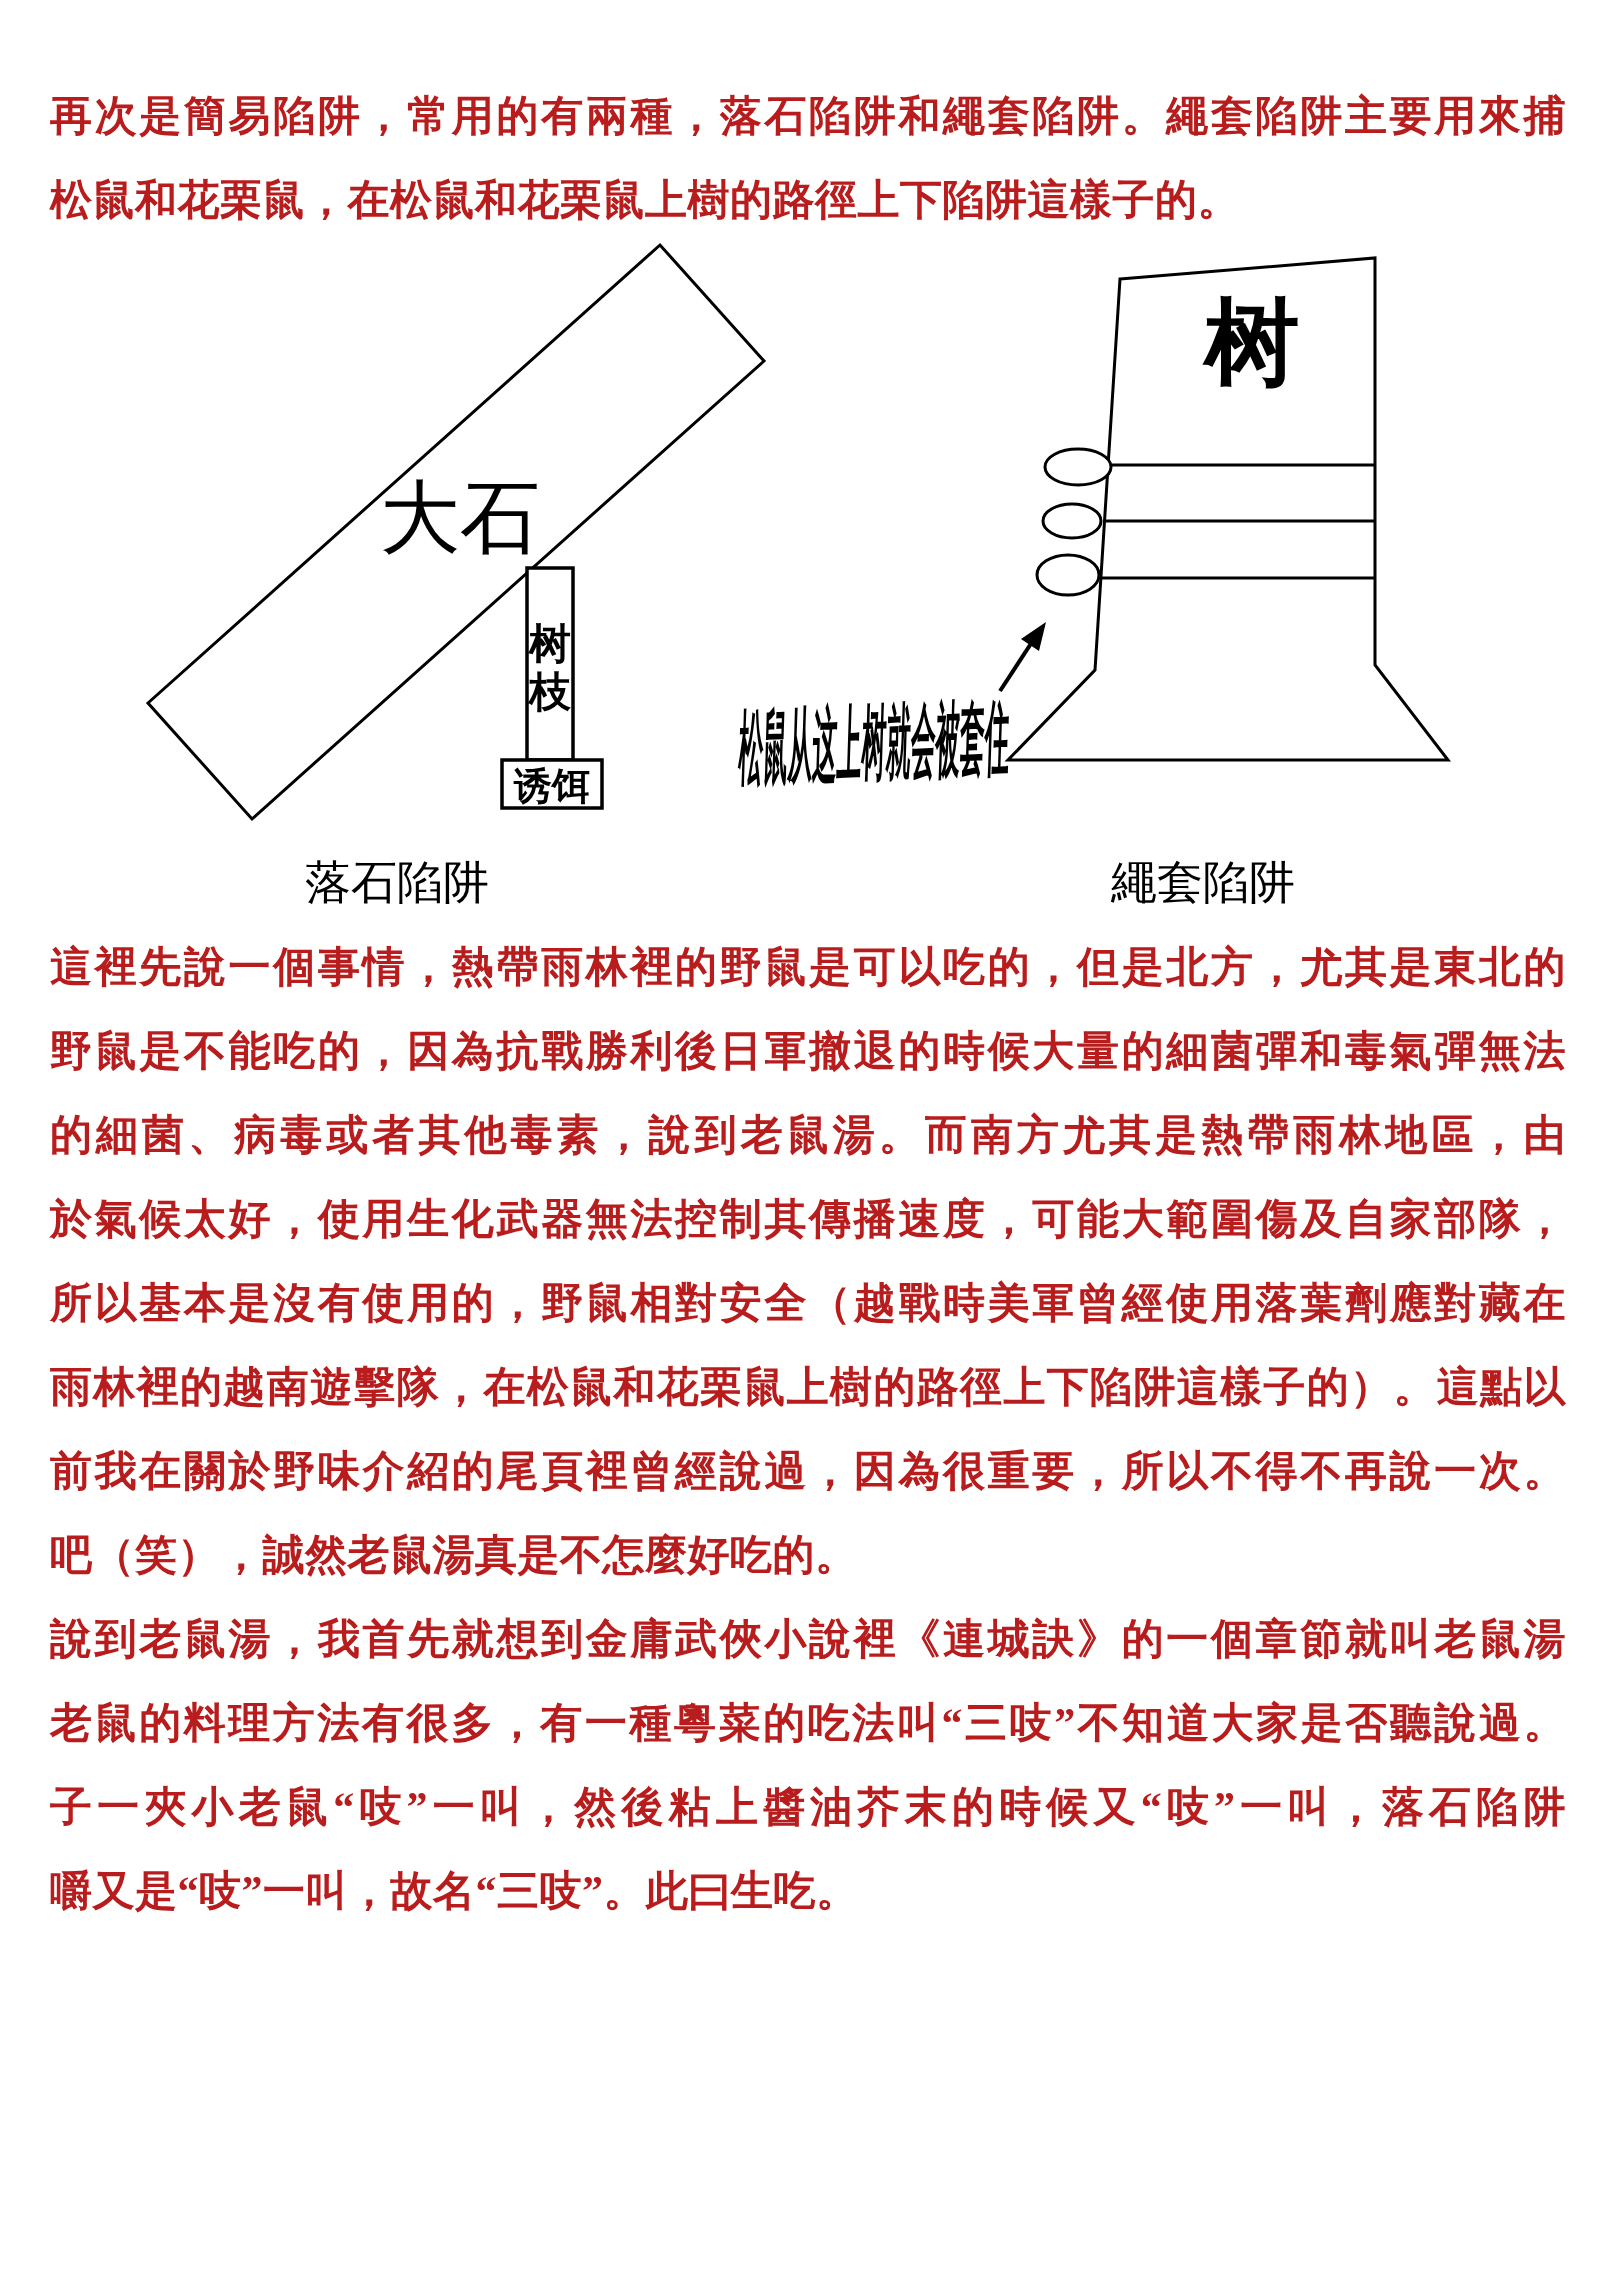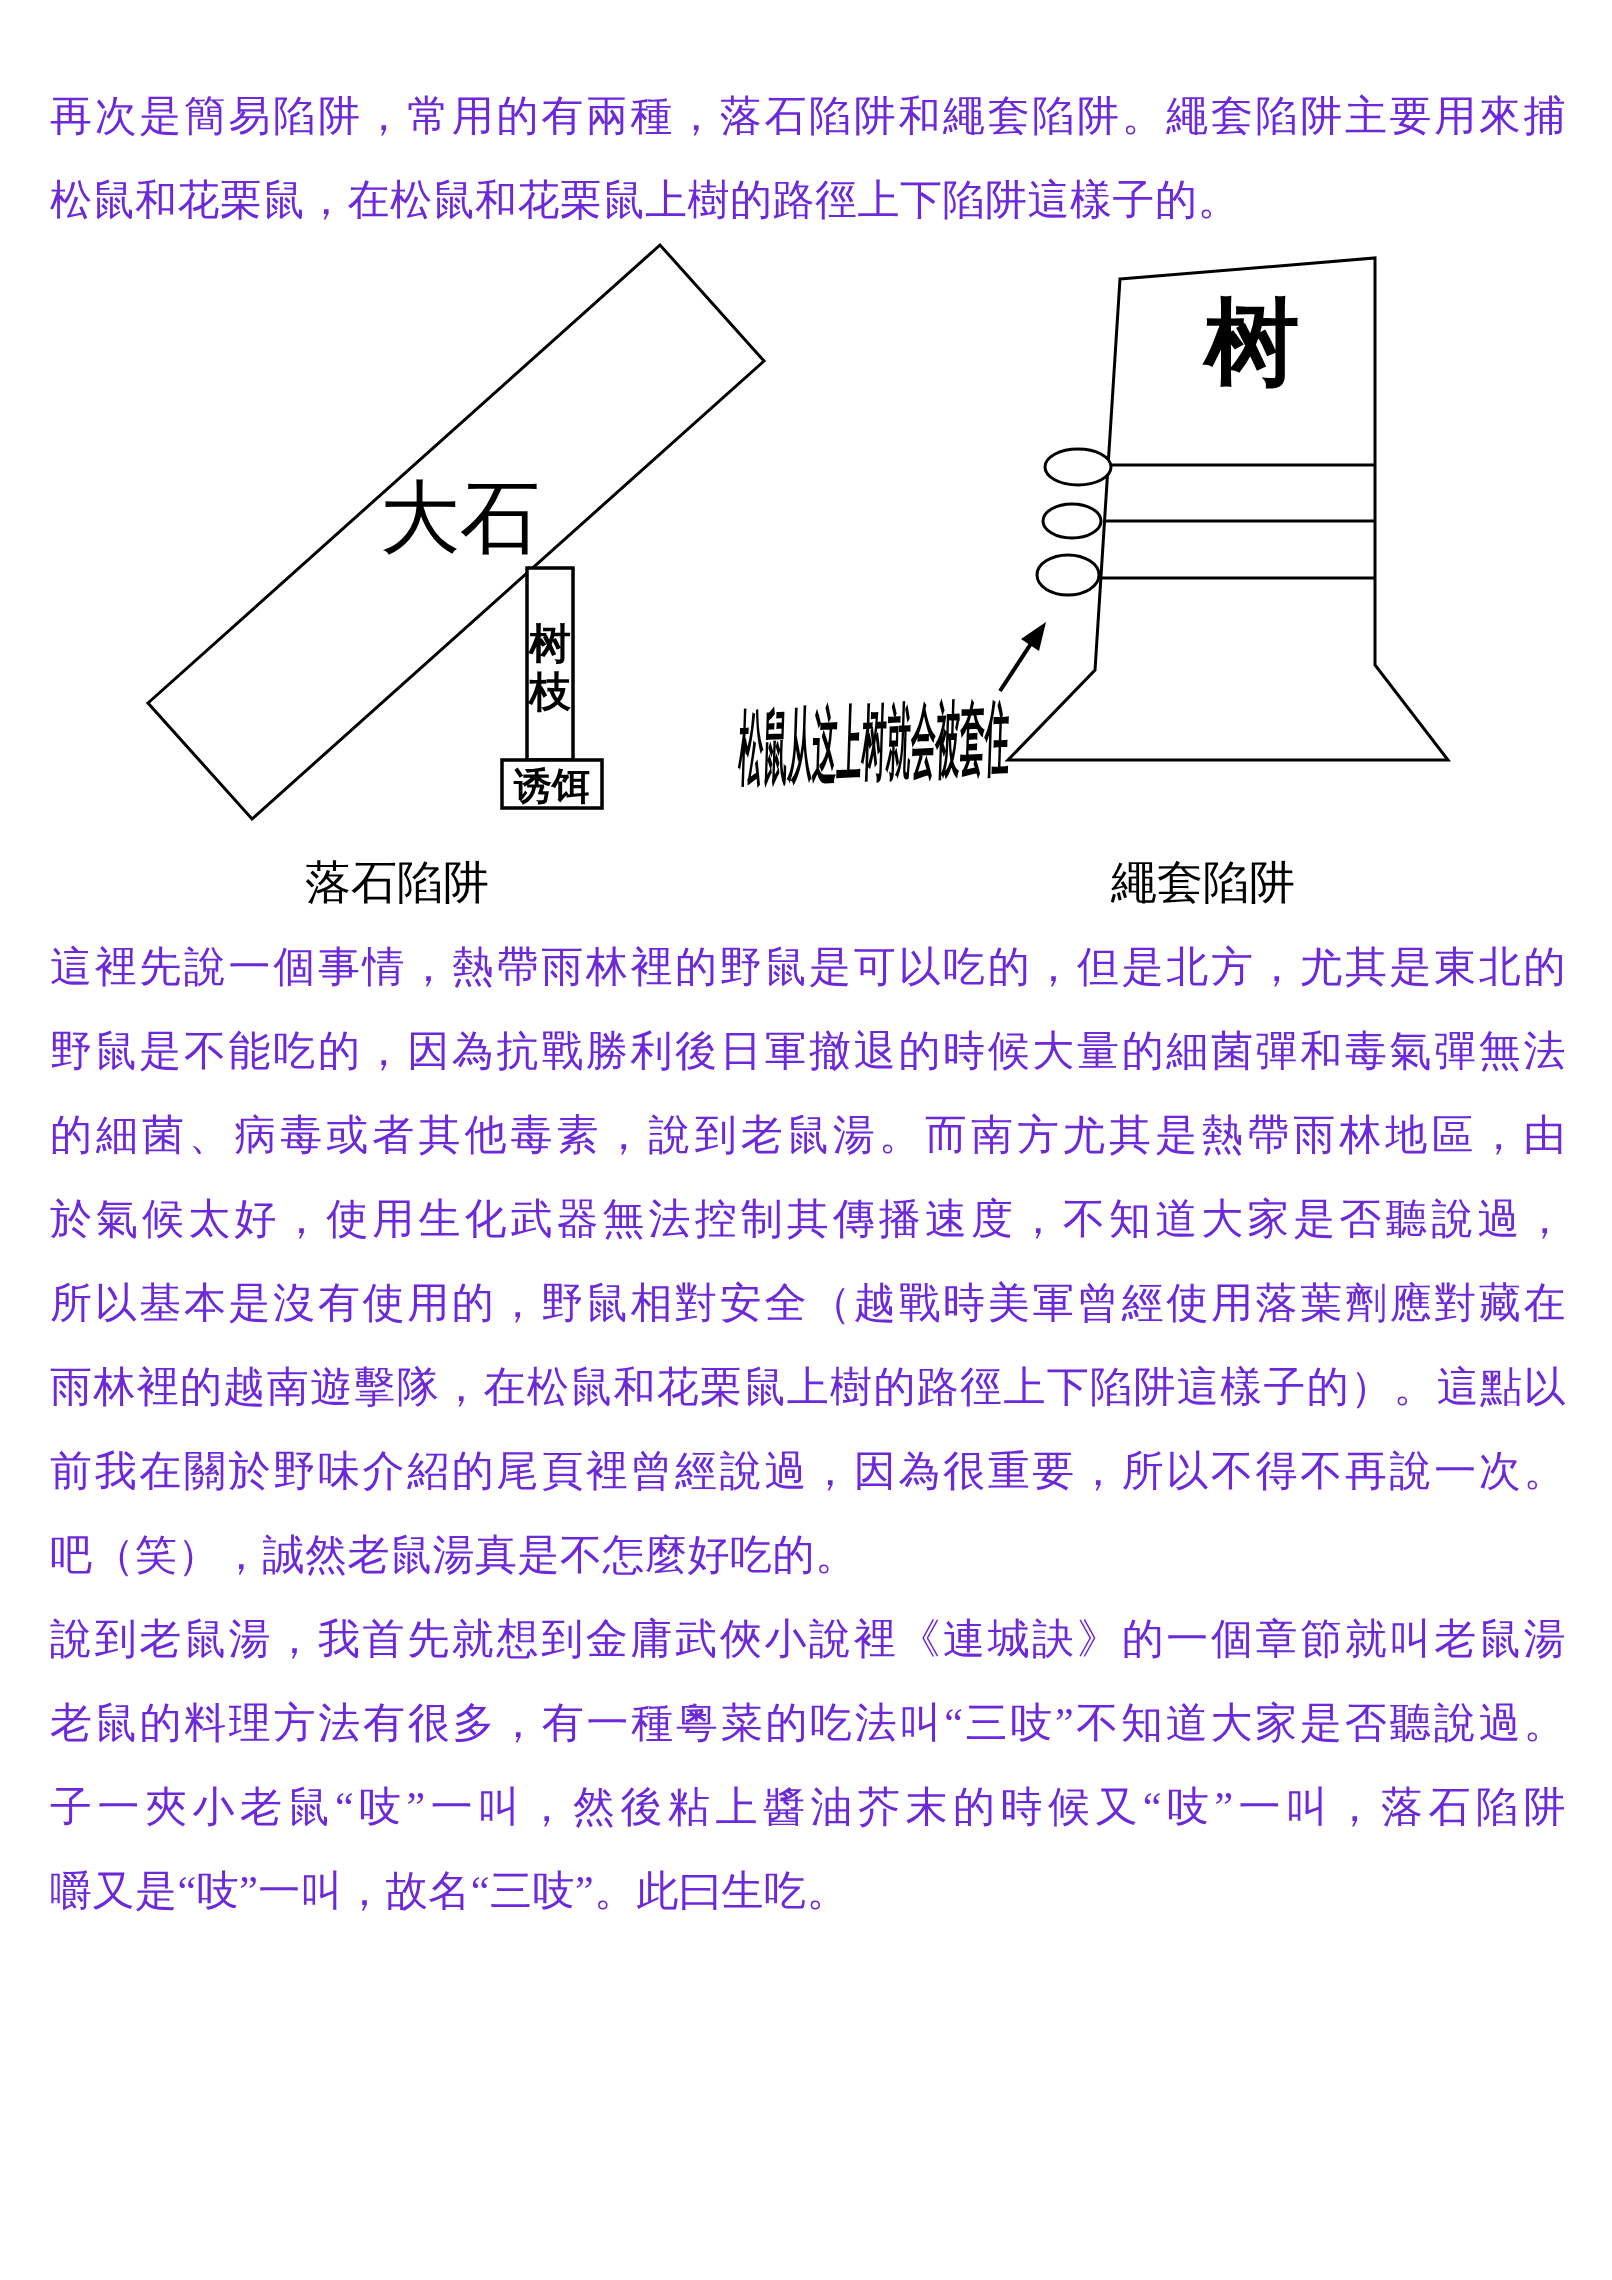--- a/index.html
+++ b/index.html
@@ -14,21 +14,22 @@
   .textblock{
     position:absolute;
     left:50px;
     width:1516px;
   }
   .line{
     font-size:42px;
     line-height:84px;
     white-space:nowrap;
     letter-spacing:0.5px;
-    color:#6d28d9;
+    color:#b91c1c;
+    font-weight:bold;
   }
   .line.full{
     text-align:justify;
     text-align-last:justify;
   }
   .line.short{
     text-align:right;
     text-align-last:left;
   }
   #diagram-layer{
@@ -85,21 +86,21 @@
       <text transform="translate(738,547) skewY(-2.5) scale(0.30,1) skewX(-6)" x="0" y="0" font-size="82" font-weight="bold">松鼠从这上树就会被套住</text>
 
       <text x="1203" y="668" font-size="46" text-anchor="middle">繩套陷阱</text>
     </g>
   </svg>
 
   <div class="textblock" style="top:925px;">
     <div class="line full">這裡先說一個事情，熱帶雨林裡的野鼠是可以吃的，但是北方，尤其是東北的</div>
     <div class="line full">野鼠是不能吃的，因為抗戰勝利後日軍撤退的時候大量的細菌彈和毒氣彈無法</div>
     <div class="line full">的細菌、病毒或者其他毒素，說到老鼠湯。而南方尤其是熱帶雨林地區，由</div>
-    <div class="line full">於氣候太好，使用生化武器無法控制其傳播速度，不知道大家是否聽說過，</div>
+    <div class="line full">於氣候太好，使用生化武器無法控制其傳播速度，可能大範圍傷及自家部隊，</div>
     <div class="line full">所以基本是沒有使用的，野鼠相對安全（越戰時美軍曾經使用落葉劑應對藏在</div>
     <div class="line full">雨林裡的越南遊擊隊，在松鼠和花栗鼠上樹的路徑上下陷阱這樣子的）。這點以</div>
     <div class="line full">前我在關於野味介紹的尾頁裡曾經說過，因為很重要，所以不得不再說一次。</div>
     <div class="line short">吧（笑），誠然老鼠湯真是不怎麼好吃的。</div>
     <div class="line full">說到老鼠湯，我首先就想到金庸武俠小說裡《連城訣》的一個章節就叫老鼠湯</div>
     <div class="line full">老鼠的料理方法有很多，有一種粵菜的吃法叫“三吱”不知道大家是否聽說過。</div>
     <div class="line full">子一夾小老鼠“吱”一叫，然後粘上醬油芥末的時候又“吱”一叫，落石陷阱</div>
     <div class="line short">嚼又是“吱”一叫，故名“三吱”。此曰生吃。</div>
   </div>
 

